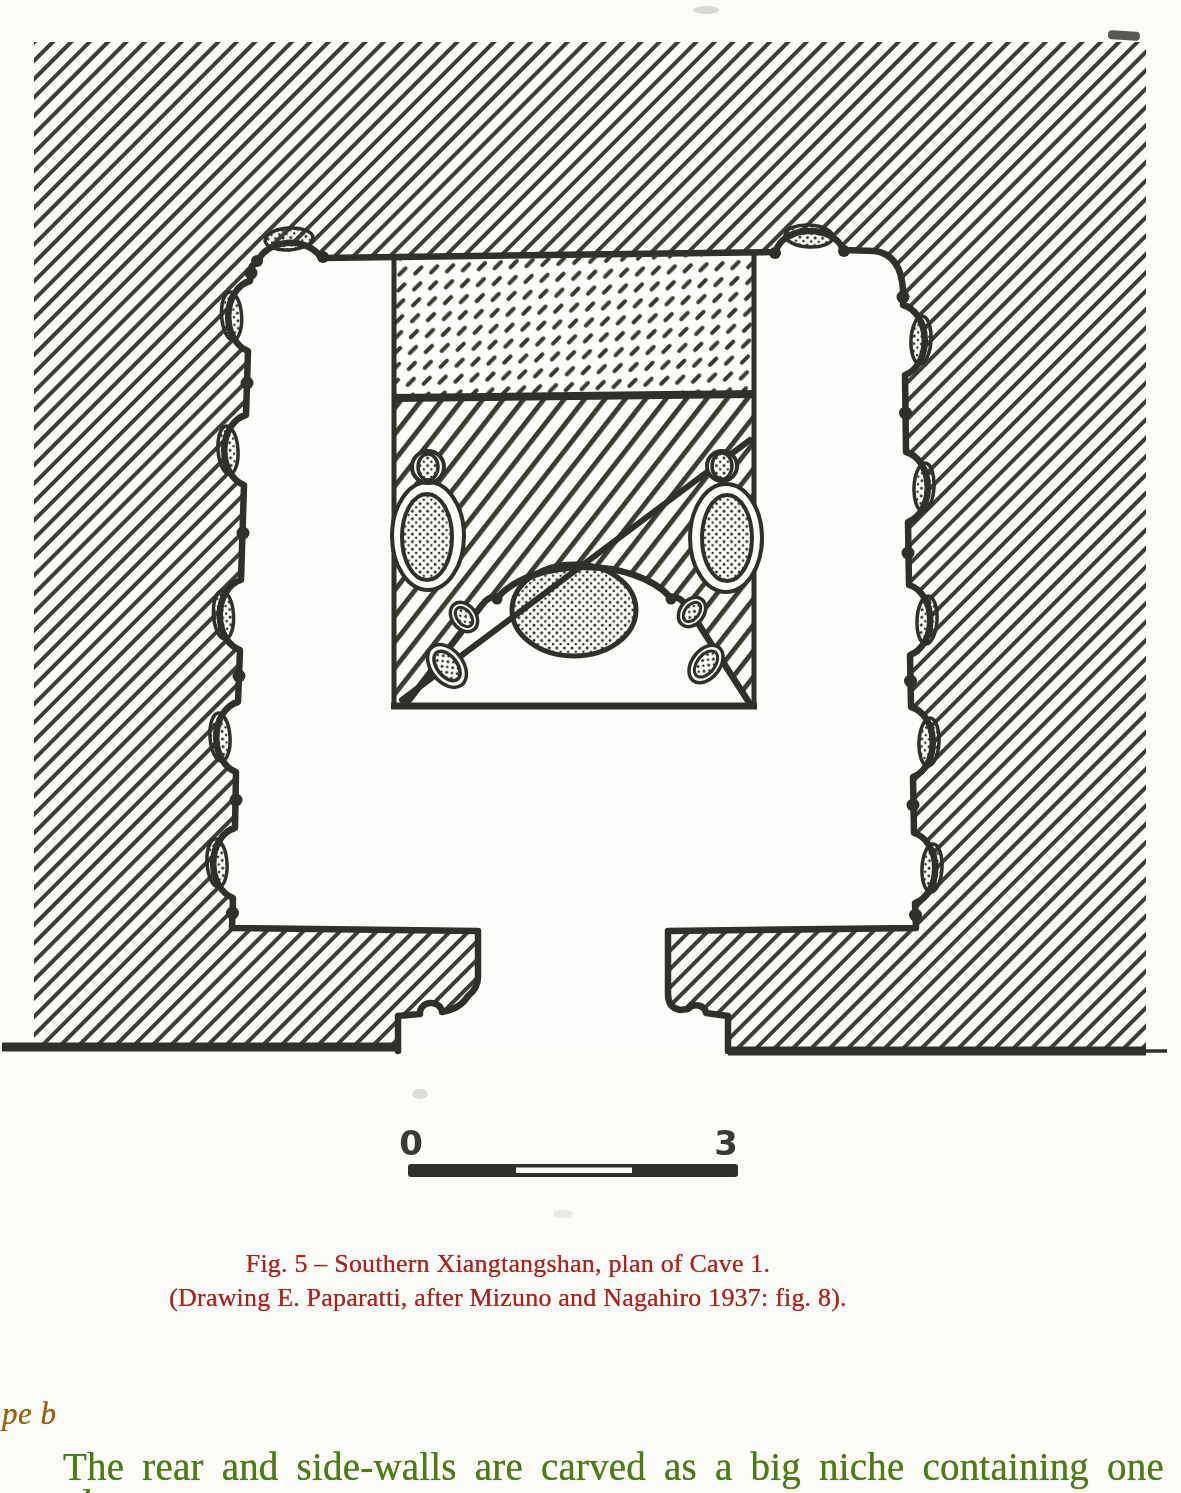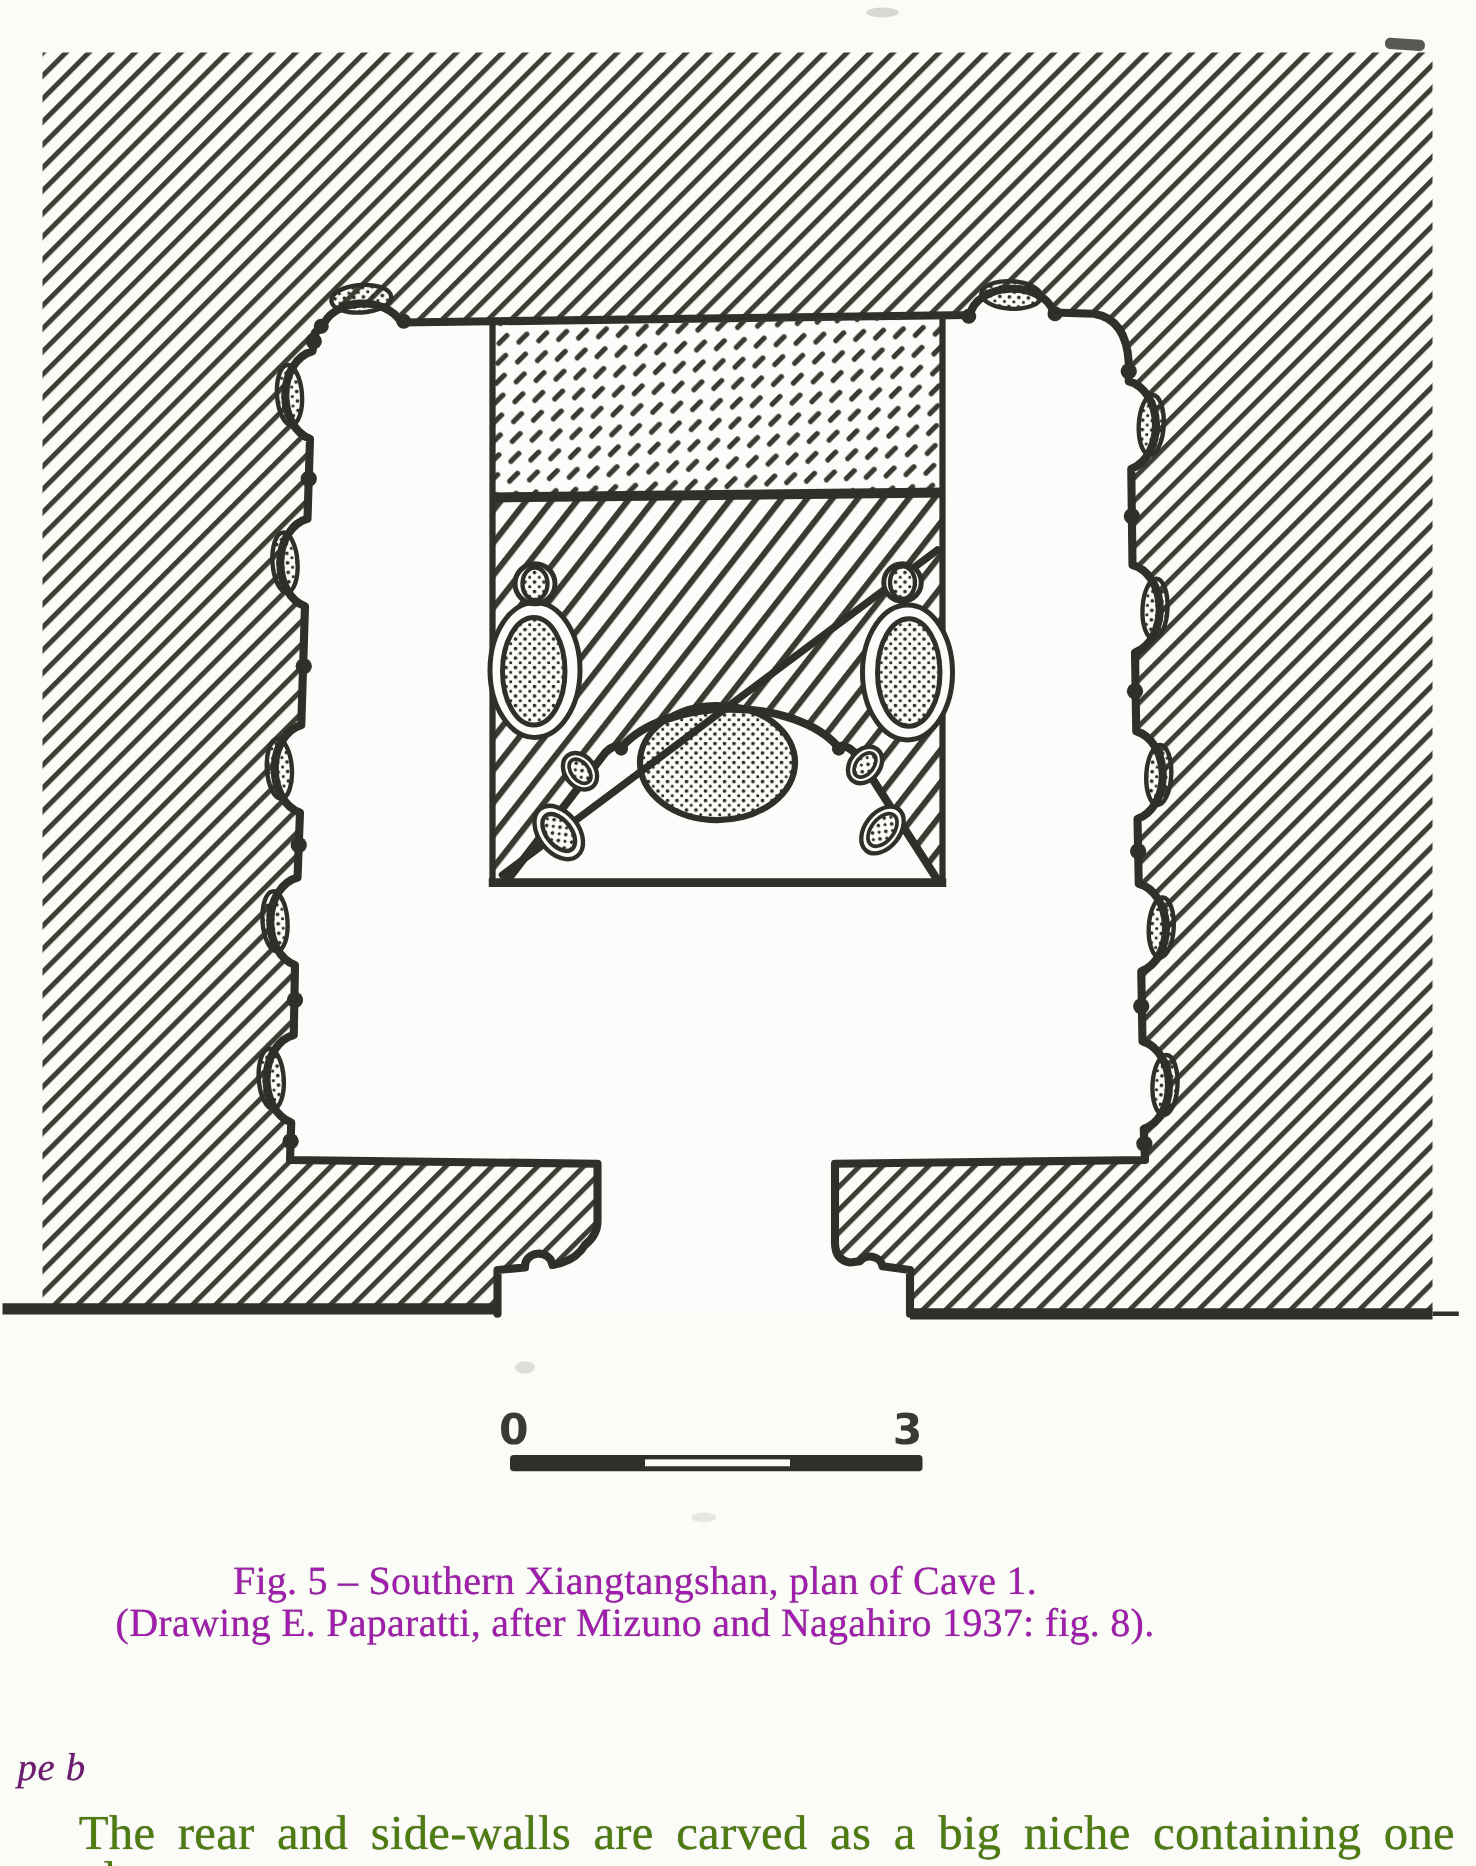--- a/index.html
+++ b/index.html
@@ -5,25 +5,25 @@
   html,body{margin:0;padding:0;}
   body{
     width:1181px;height:1493px;position:relative;overflow:hidden;
     background:#fbfbf8;
     font-family:"Liberation Serif", serif;
   }
   .fig-wrap{position:absolute;left:0;top:0;width:1181px;height:1230px;}
   .scan{filter:blur(0.25px);}
   .caption{
     position:absolute;left:28px;top:1247px;width:960px;
-    text-align:center;color:#a21caf;font-size:32px;line-height:34px;
+    text-align:center;color:#b91c1c;font-size:26px;line-height:34px;
     letter-spacing:0.2px;
   }
   .section-heading{
-    position:absolute;left:14px;top:1396px;color:#701a75;
+    position:absolute;left:2px;top:1396px;color:#a16207;
     font-size:31px;font-style:italic;letter-spacing:0.5px;
   }
   .body-par{
     position:absolute;left:30px;top:1448px;width:1134px;
     color:#4d7c0f;font-size:39px;line-height:37px;
     text-align:justify;text-indent:33px;word-spacing:5px;letter-spacing:0.2px;font-family:Liberation Serif, serif;
   }
   .txt{ text-shadow:0 0 0.7px rgba(52,52,42,0.75); }
 </style>
 </head>

